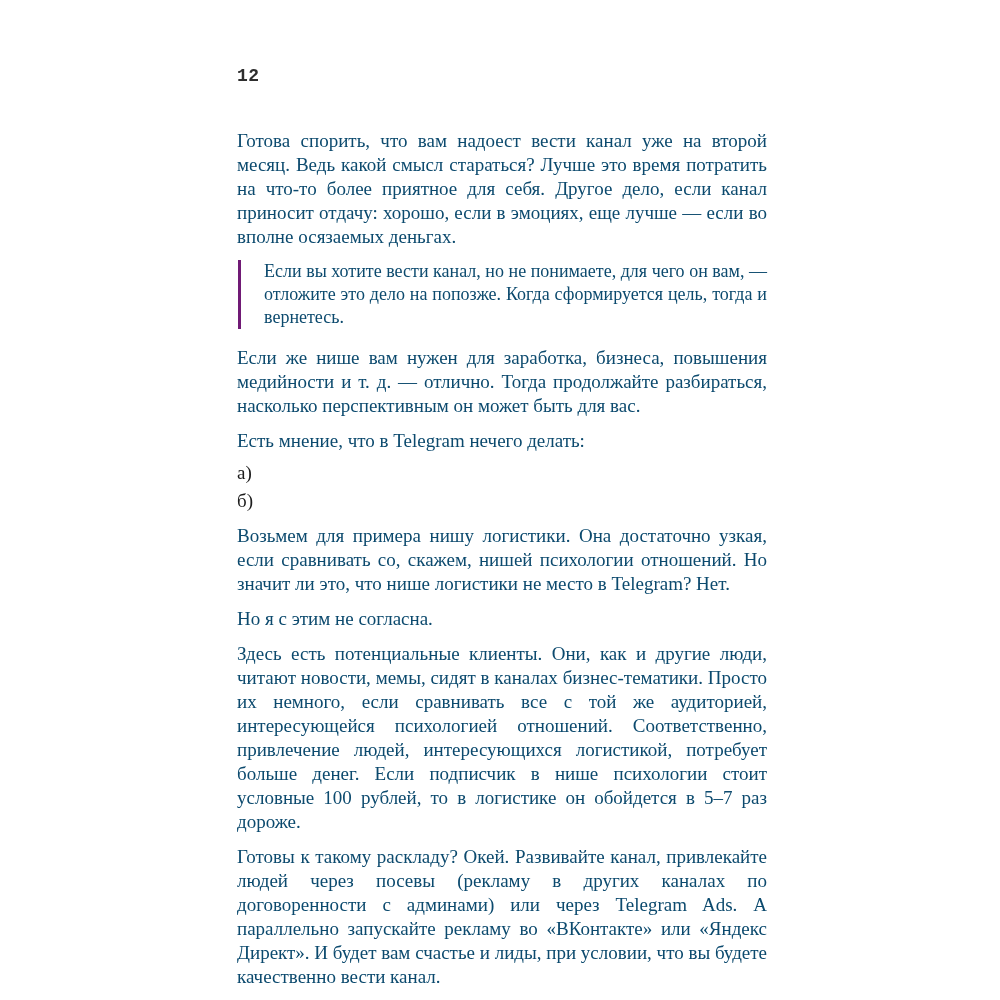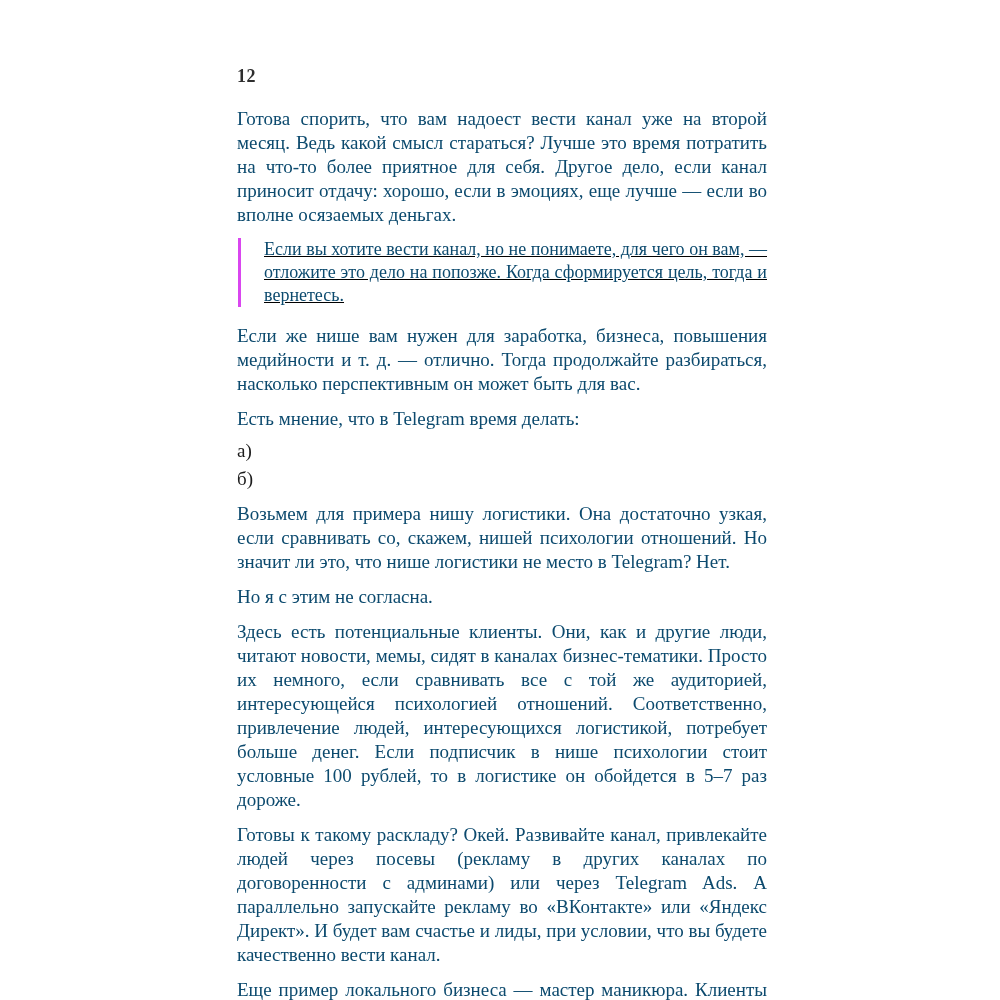--- a/index.html
+++ b/index.html
@@ -20,22 +20,22 @@
   }
   .content {
     position: absolute;
     left: 237px;
     top: 66px;
     width: 530px;
   }
   .running-head {
     display: flex;
     align-items: flex-start;
-    font-family: Liberation Serif, serif;
-    margin-bottom: 20px;
+    font-family: Liberation Mono, monospace;
+    margin-bottom: 43px;
   }
   .page-number {
     font-size: 18px;
     font-weight: 700;
     color: #2e2e2e;
     letter-spacing: 0.5px;
   }
   .chapter-title {
     font-size: 13px;
     font-weight: 500;
@@ -46,24 +46,23 @@
   }
   .body-text p {
     font-size: 19px;
     line-height: 24px;
     color: #0c4a6e;
     text-align: justify;
     margin-bottom: 11px;
   }
   .body-text p:last-child { margin-bottom: 0; }
   blockquote {
-    border-left: 3px solid #d946ef;
+    border-left: 3px solid #701a75;
     padding-left: 23px;
     margin: 5px 0 17px 1px;
-    text-decoration: underline;
   }
   blockquote p {
     font-size: 18px !important;
     line-height: 23px !important;
     color: #1c1c1c;
     text-align: justify;
   }
   .lead { margin-bottom: 6px !important; }
   ol.ab-list {
     list-style: none;
@@ -93,21 +92,21 @@
     <div class="body-text">
 
       <p>Готова спорить, что вам надоест вести канал уже на второй месяц. Ведь какой смысл стараться? Лучше это время потратить на что-то более приятное для себя. Другое дело, если канал приносит отдачу: хорошо, если в эмоциях, еще лучше — если во вполне осязаемых деньгах.</p>
 
       <blockquote>
         <p>Если вы хотите вести канал, но не понимаете, для чего он вам, — отложите это дело на попозже. Когда сформируется цель, тогда и вернетесь.</p>
       </blockquote>
 
       <p>Если же нише вам нужен для заработка, бизнеса, повышения медийности и т. д. — отлично. Тогда продолжайте разбираться, насколько перспективным он может быть для вас.</p>
 
-      <p class="lead">Есть мнение, что в Telegram время делать:</p>
+      <p class="lead">Есть мнение, что в Telegram нечего делать:</p>
 
       <ol class="ab-list">
         <li>
           <span class="marker">а)</span>
         </li>
         <li>
           <span class="marker">б)</span>
         </li>
       </ol>
 

